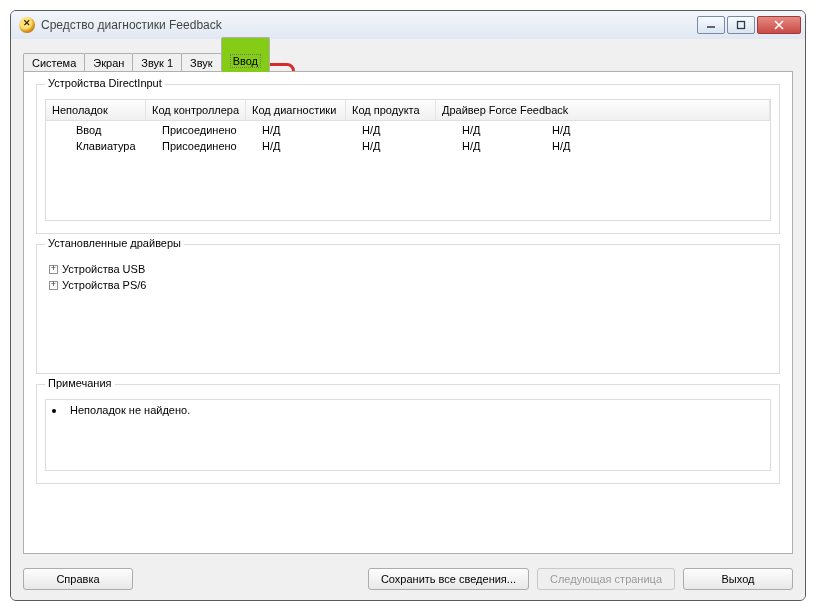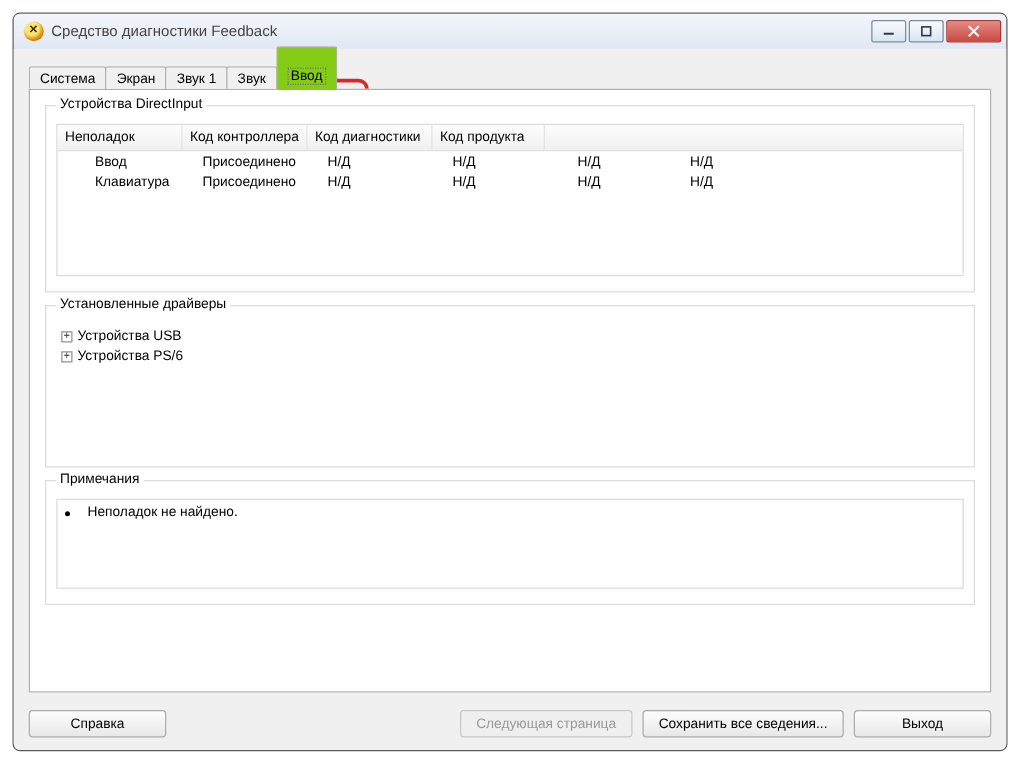--- a/index.html
+++ b/index.html
@@ -325,20 +325,21 @@
       <div class="tab-page">
 
         <div class="groupbox gb-devices">
           <span class="legend">Устройства DirectInput</span>
           <div class="listview">
             <div class="lv-head">
               <div class="lv-col c1">Неполадок</div>
               <div class="lv-col c2">Код контроллера</div>
               <div class="lv-col c3">Код диагностики</div>
               <div class="lv-col c4">Код продукта</div>
+              <div class="lv-col c5">Драйвер Force Feedback</div>
             </div>
             <div class="lv-body">
               <div class="lv-row">
                 <div class="lv-cell c0">Ввод</div>
                 <div class="lv-cell c1">Присоединено</div>
                 <div class="lv-cell c2">Н/Д</div>
                 <div class="lv-cell c3">Н/Д</div>
                 <div class="lv-cell c4">Н/Д</div>
                 <div class="lv-cell c5">Н/Д</div>
               </div>
@@ -378,26 +379,26 @@
           </div>
         </div>
 
       </div>
 
       <div class="button-row">
         <div class="btn">
             <span>Справка</span>
           </div>
         <div class="spacer"></div>
+        <div class="btn" style="min-width:150px">
+            <span>Сохранить все сведения...</span>
+          </div>
         <div class="btn disabled">
             <span>Следующая страница</span>
           </div>
-        <div class="btn" style="min-width:150px">
-            <span>Сохранить все сведения...</span>
-          </div>
         <div class="btn">
             <span>Выход</span>
           </div>
       </div>
 
     </div>
 
     <div class="highlight hl-tab"></div>
 
   </div>

